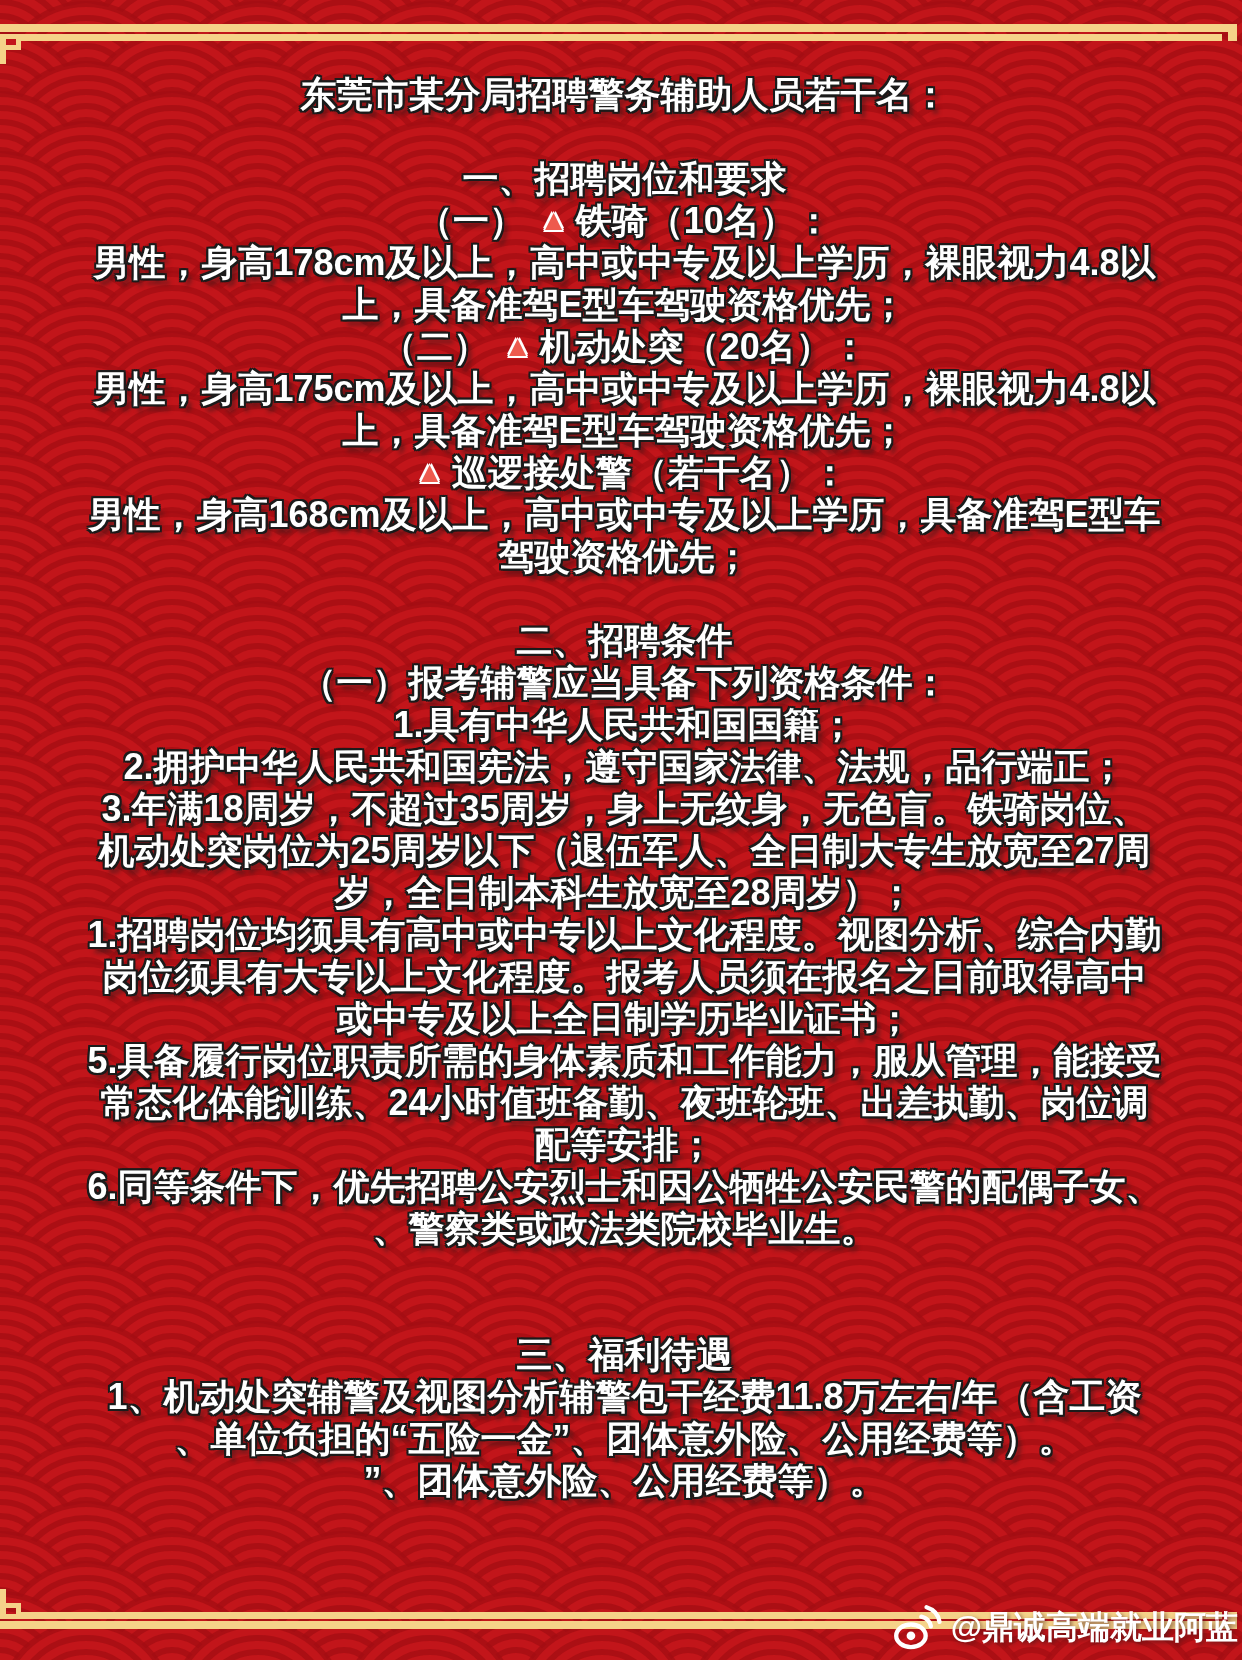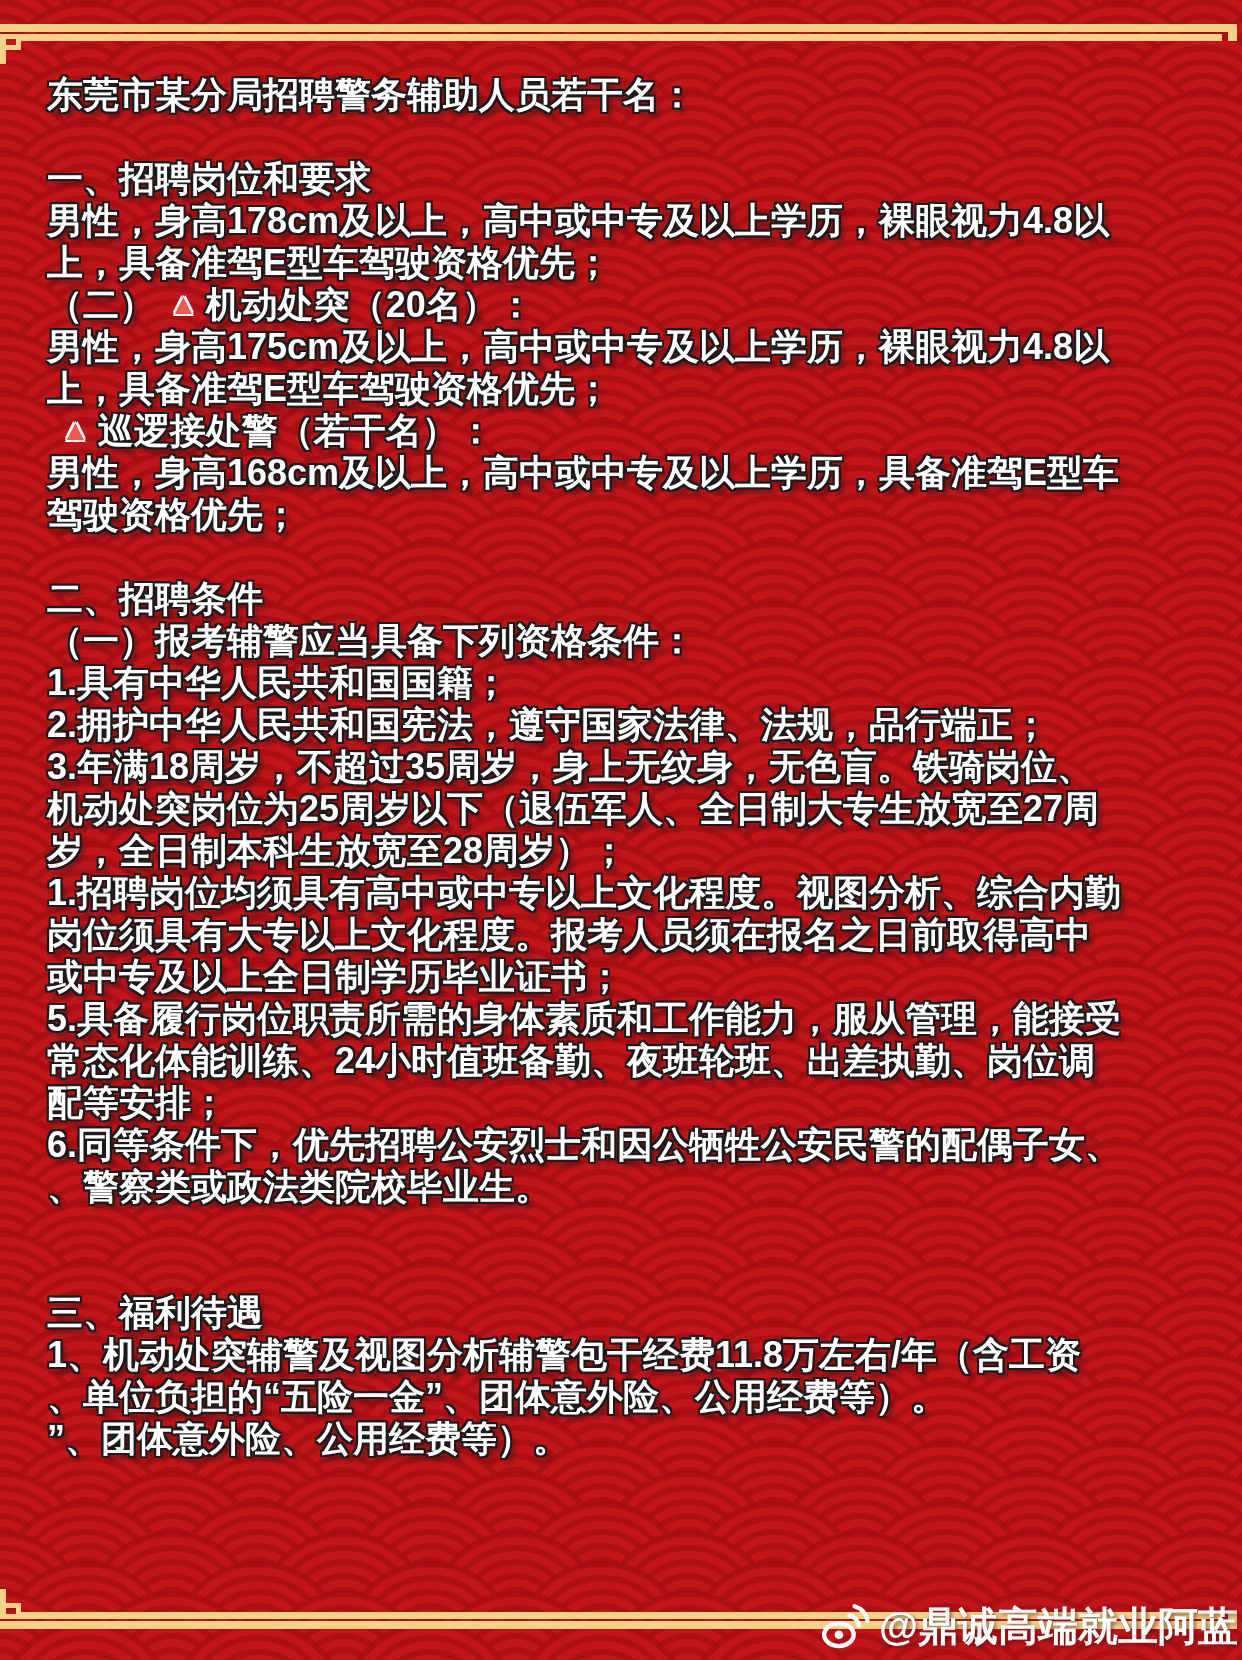--- a/index.html
+++ b/index.html
@@ -7,42 +7,42 @@
     width:1242px;height:1660px;position:relative;overflow:hidden;
     background:var(--bg,#c2151a);
     font-family:"Liberation Sans","DejaVu Sans",sans-serif;
   }
   #bg-pattern{position:absolute;left:0;top:0;z-index:0;}
   .gold{position:absolute;background:var(--gold,#f6d289);z-index:1;}
   .gold-hollow{
     position:absolute;z-index:1;box-sizing:border-box;
     border:5px solid var(--gold,#f6d289);background:transparent;
   }
-  #content{position:absolute;left:47px;top:74px;width:1155px;z-index:2;}
+  #content{position:absolute;left:47px;top:74px;width:1155px;z-index:2;text-align:center;}
   .line{
     height:42px;line-height:42px;font-size:36px;font-weight:900;
     color:var(--text,#ffffff);white-space:pre;
     text-shadow:
       -2px -2px 0 #1b1b1b, 0 -2px 0 #1b1b1b, 2px -2px 0 #1b1b1b,
       -2px  0   0 #1b1b1b, 2px  0   0 #1b1b1b,
       -2px  2px 0 #1b1b1b, 0  2px 0 #1b1b1b, 2px 2px 0 #1b1b1b,
       5px 6px 4px rgba(25,25,25,.5);
   }
   .tri{
     color:var(--tri,#ee5a4e);font-size:29px;display:inline-block;
     transform:translateY(-3px);margin:0 8px 0 4px;
     text-shadow:
       -2px -2px 0 #fff, 0 -2px 0 #fff, 2px -2px 0 #fff,
       -2px  0   0 #fff, 2px  0   0 #fff,
       -2px  2px 0 #fff, 0  2px 0 #fff, 2px 2px 0 #fff;
   }
   #watermark{
     position:absolute;right:4px;bottom:6px;z-index:3;
     display:flex;align-items:center;gap:8px;
-    color:#fff;font-size:40px;font-weight:700;
+    color:#fff;font-size:32px;font-weight:700;
     text-shadow:2px 2px 4px rgba(70,25,25,.65);
     white-space:nowrap;
   }
 </style>
 </head>
 <body>
 
 <svg id="bg-pattern" width="1242" height="1660">
   <defs>
     <g id="fan">
@@ -704,20 +704,21 @@
 <div class="gold" style="left:18px;top:1612px;width:1204px;height:7px;"></div>
 <div class="gold" style="left:0;top:1621px;width:1237px;height:8px;"></div>
 <div class="gold" style="left:1228px;top:1612px;width:9px;height:17px;"></div>
 <div class="gold-hollow" style="left:0;top:1603px;width:21px;height:16px;"></div>
 <div class="gold" style="left:0;top:1589px;width:6px;height:30px;"></div>
 
 <div id="content">
     <div class="line">东莞市某分局招聘警务辅助人员若干名：</div>
     <div class="line">&nbsp;</div>
     <div class="line">一、招聘岗位和要求</div>
+    <div class="line">（一） <span class="tri">▲</span>铁骑（10名）：</div>
     <div class="line">男性，身高178cm及以上，高中或中专及以上学历，裸眼视力4.8以</div>
     <div class="line">上，具备准驾E型车驾驶资格优先；</div>
     <div class="line">（二） <span class="tri">▲</span>机动处突（20名）：</div>
     <div class="line">男性，身高175cm及以上，高中或中专及以上学历，裸眼视力4.8以</div>
     <div class="line">上，具备准驾E型车驾驶资格优先；</div>
     <div class="line"> <span class="tri">▲</span>巡逻接处警（若干名）：</div>
     <div class="line">男性，身高168cm及以上，高中或中专及以上学历，具备准驾E型车</div>
     <div class="line">驾驶资格优先；</div>
     <div class="line">&nbsp;</div>
     <div class="line">二、招聘条件</div>

